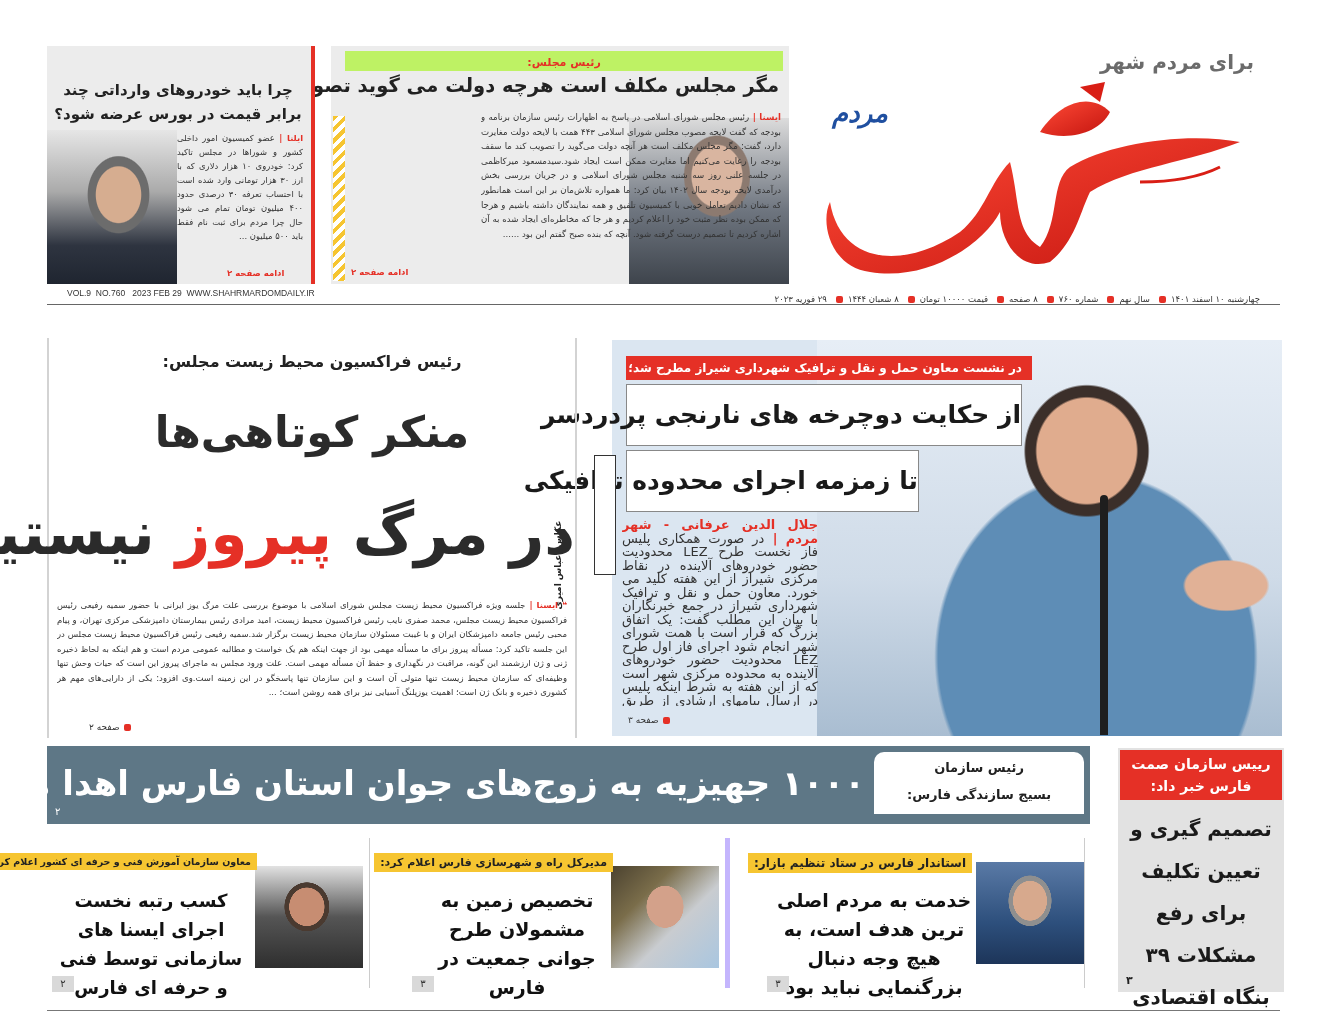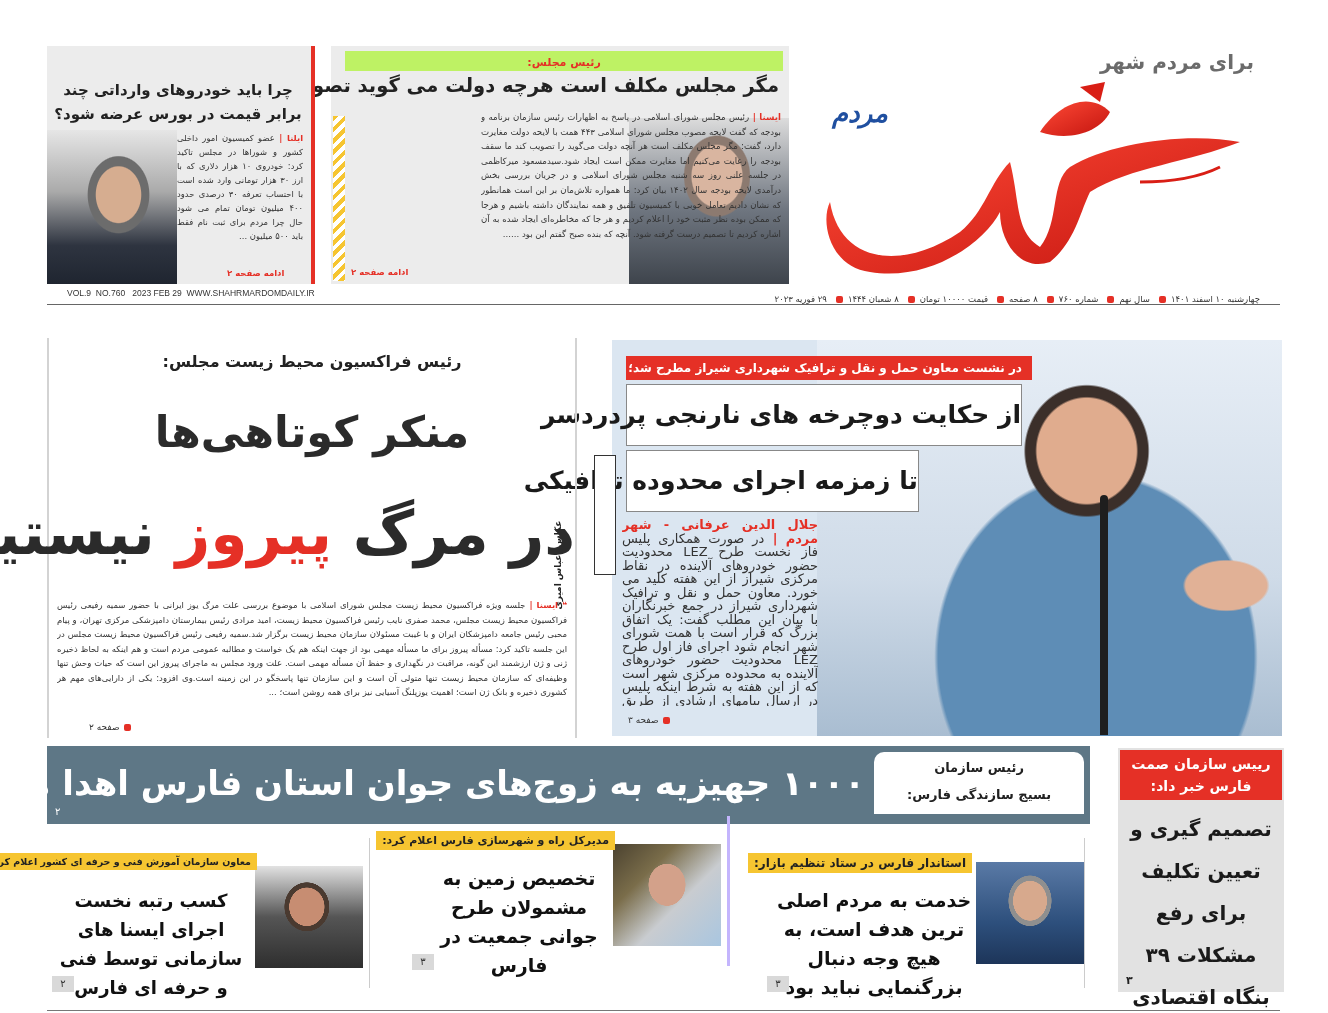--- a/index.html
+++ b/index.html
@@ -121,21 +121,21 @@
   <div class="abs" style="left:8px;top:226px;font-size:11px;font-weight:bold;">۳</div>
 </div>
 
 <div class="abs" style="left:765px;top:838px;width:320px;height:150px;border-right:1px solid #ccc;">
   <div class="abs photo" style="right:0;top:24px;width:108px;height:102px;background:radial-gradient(ellipse at 50% 38%,#d7a98d 0 22%,#8f8f8f 22.5% 28%,transparent 28.5%),linear-gradient(180deg,#5a7aa6 0%,#2d4f7c 60%,#1d3559 100%);"></div>
   <div class="abs yellow-lbl" style="right:112px;top:15px;">استاندار فارس در ستاد تنظیم بازار:</div>
   <div class="abs small-head" style="right:110px;top:48px;width:200px;font-size:19px;line-height:29px;">خدمت به مردم اصلی ترین هدف است، به هیچ وجه دنبال بزرگنمایی نباید بود</div>
   <div class="abs numbox" style="left:2px;top:138px;">۳</div>
 </div>
 
-<div class="abs" style="left:410px;top:816px;width:320px;height:150px;border-right:3px solid #c4b5fd;">
+<div class="abs" style="left:410px;top:838px;width:320px;height:150px;border-right:5px solid #c4b5fd;">
   <div class="abs photo" style="right:6px;top:28px;width:108px;height:102px;background:radial-gradient(ellipse at 50% 40%,#d3a18a 0 24%,transparent 24.5%),linear-gradient(135deg,#4b4230 0%,#7a6d4a 30%,#c9ccd0 60%,#a9c6e0 100%);"></div>
   <div class="abs yellow-lbl" style="right:112px;top:15px;font-size:11px;">مدیرکل راه و شهرسازی فارس اعلام کرد:</div>
   <div class="abs small-head" style="right:118px;top:48px;width:180px;font-size:19px;line-height:29px;">تخصیص زمین به مشمولان طرح جوانی جمعیت در فارس</div>
   <div class="abs numbox" style="left:2px;top:138px;">۳</div>
 </div>
 
 <div class="abs" style="left:50px;top:838px;width:320px;height:150px;border-right:1px solid #ccc;">
   <div class="abs photo" style="right:6px;top:28px;width:108px;height:102px;background:radial-gradient(ellipse at 48% 40%,#c78d72 0 22%,#4a3a30 22.5% 28%,transparent 28.5%),linear-gradient(180deg,#e2e2e2 0%,#555 50%,#2e2e2e 100%);"></div>
   <div class="abs yellow-lbl" style="right:112px;top:15px;font-size:9.5px;">معاون سازمان آموزش فنی و حرفه ای کشور اعلام کرد:</div>
   <div class="abs small-head" style="right:118px;top:48px;width:200px;font-size:18px;line-height:29px;">کسب رتبه نخست اجرای ایسنا های سازمانی توسط فنی و حرفه ای فارس</div>

